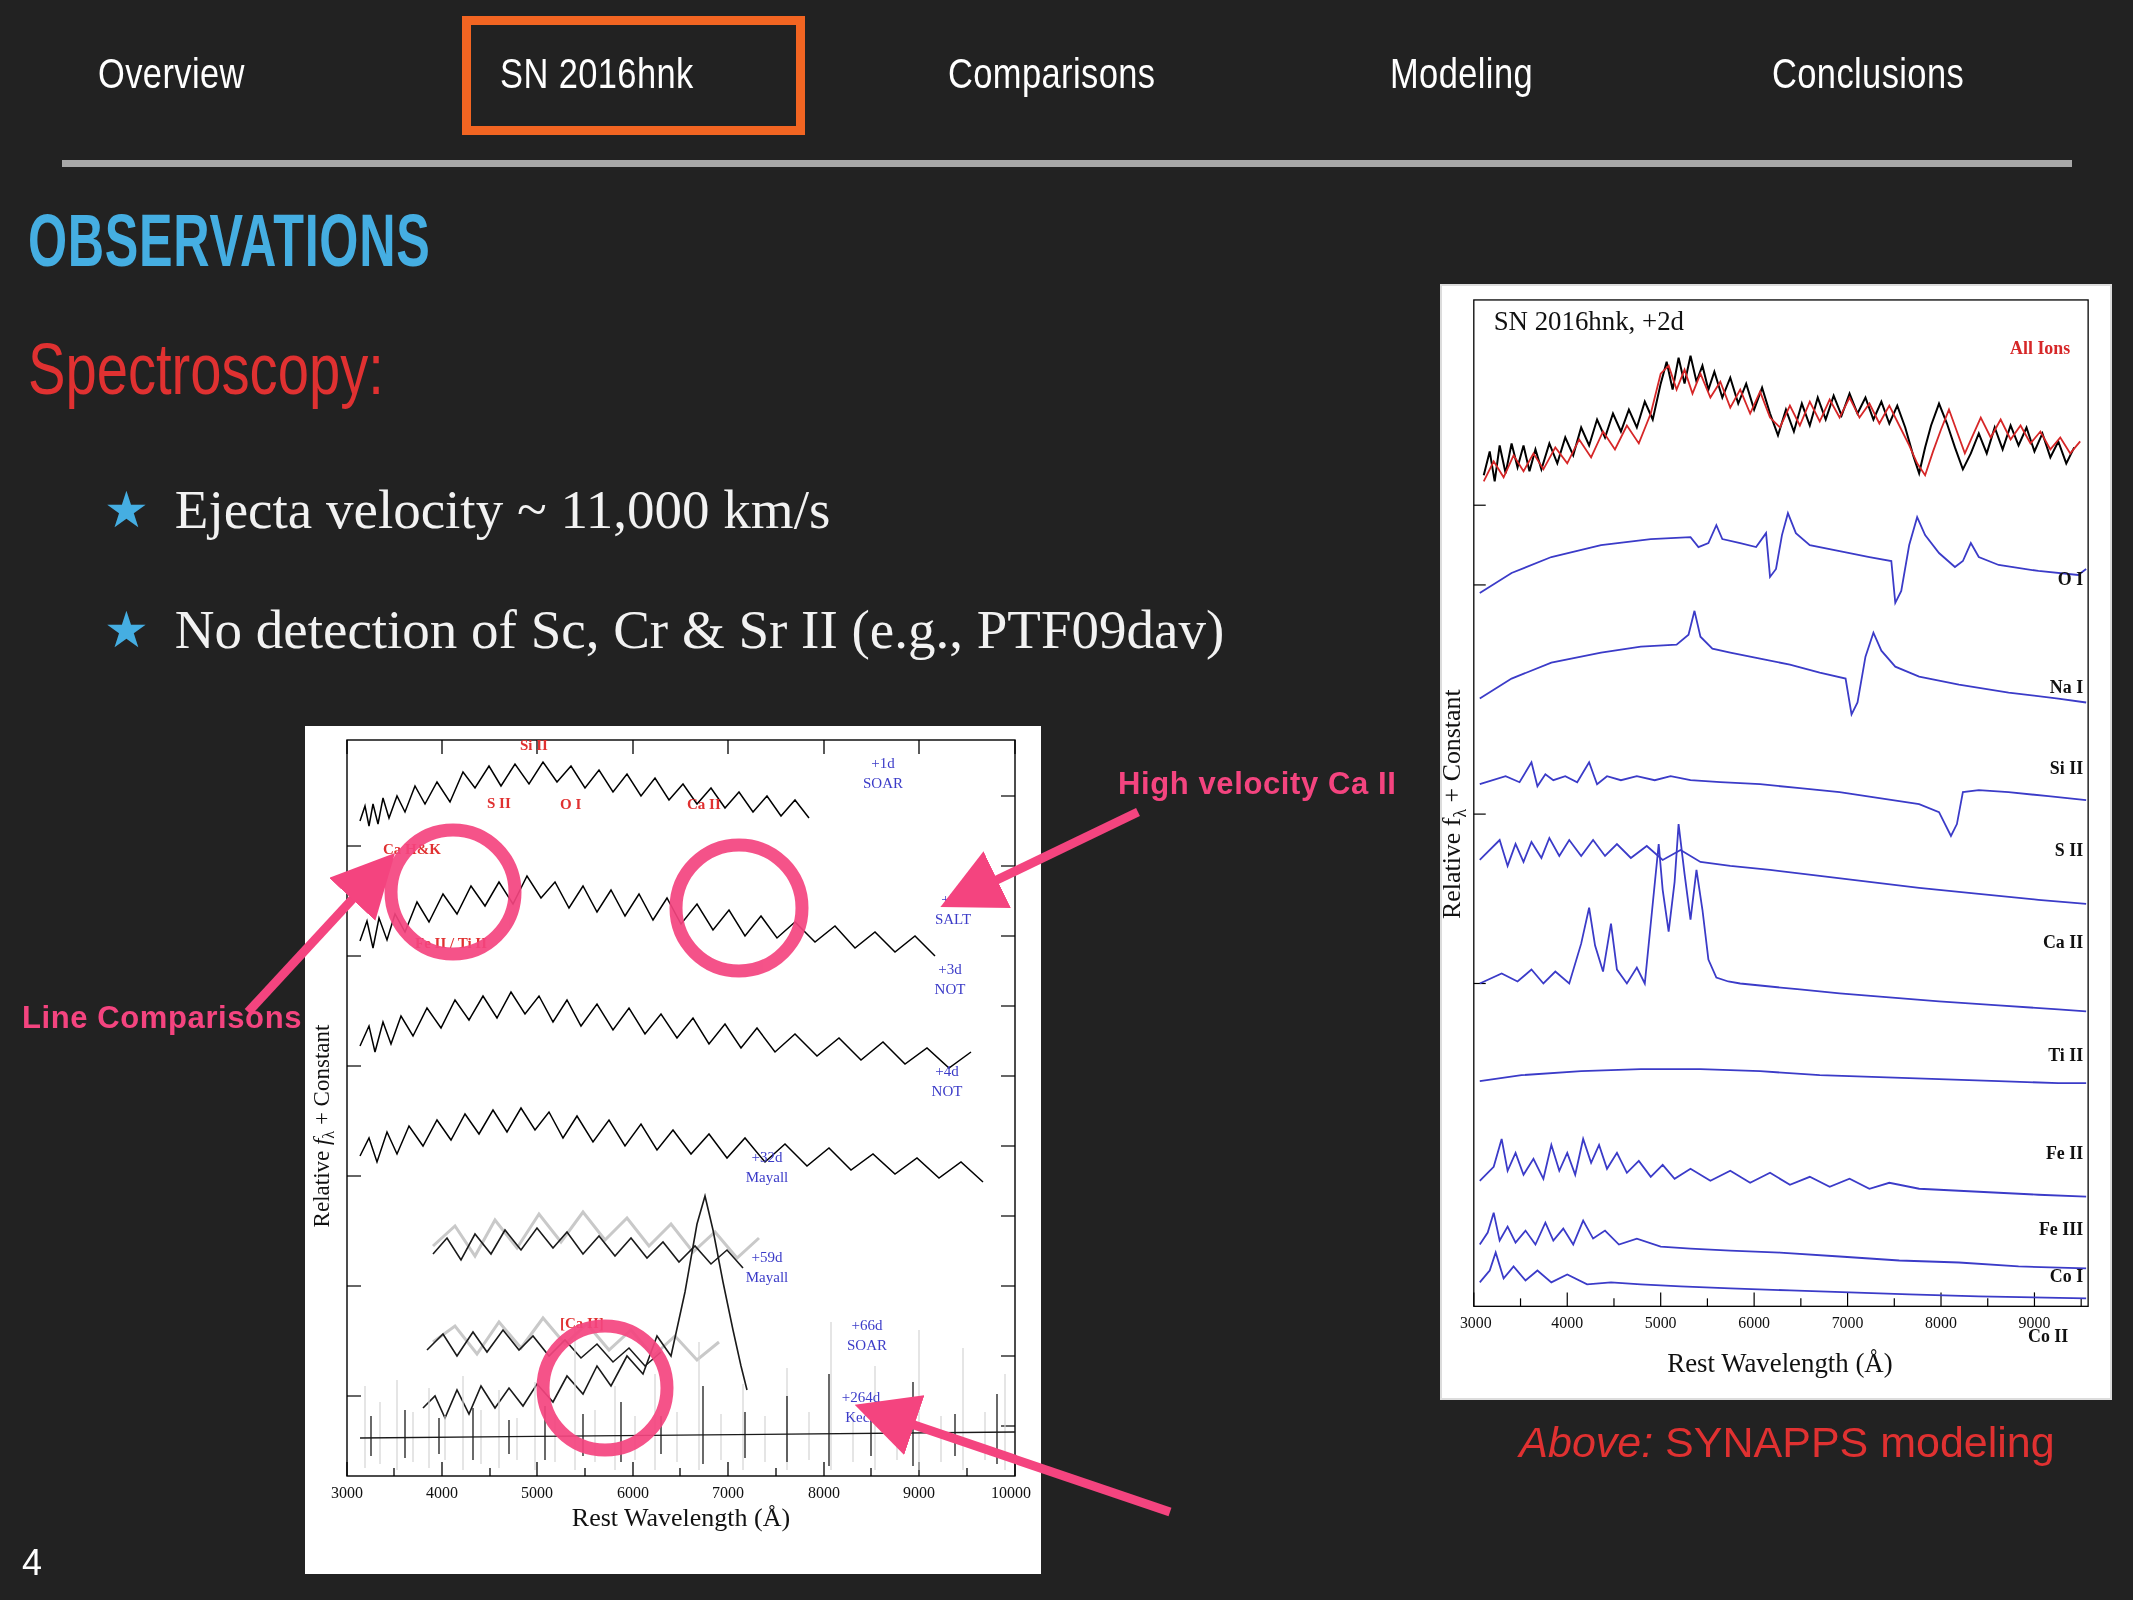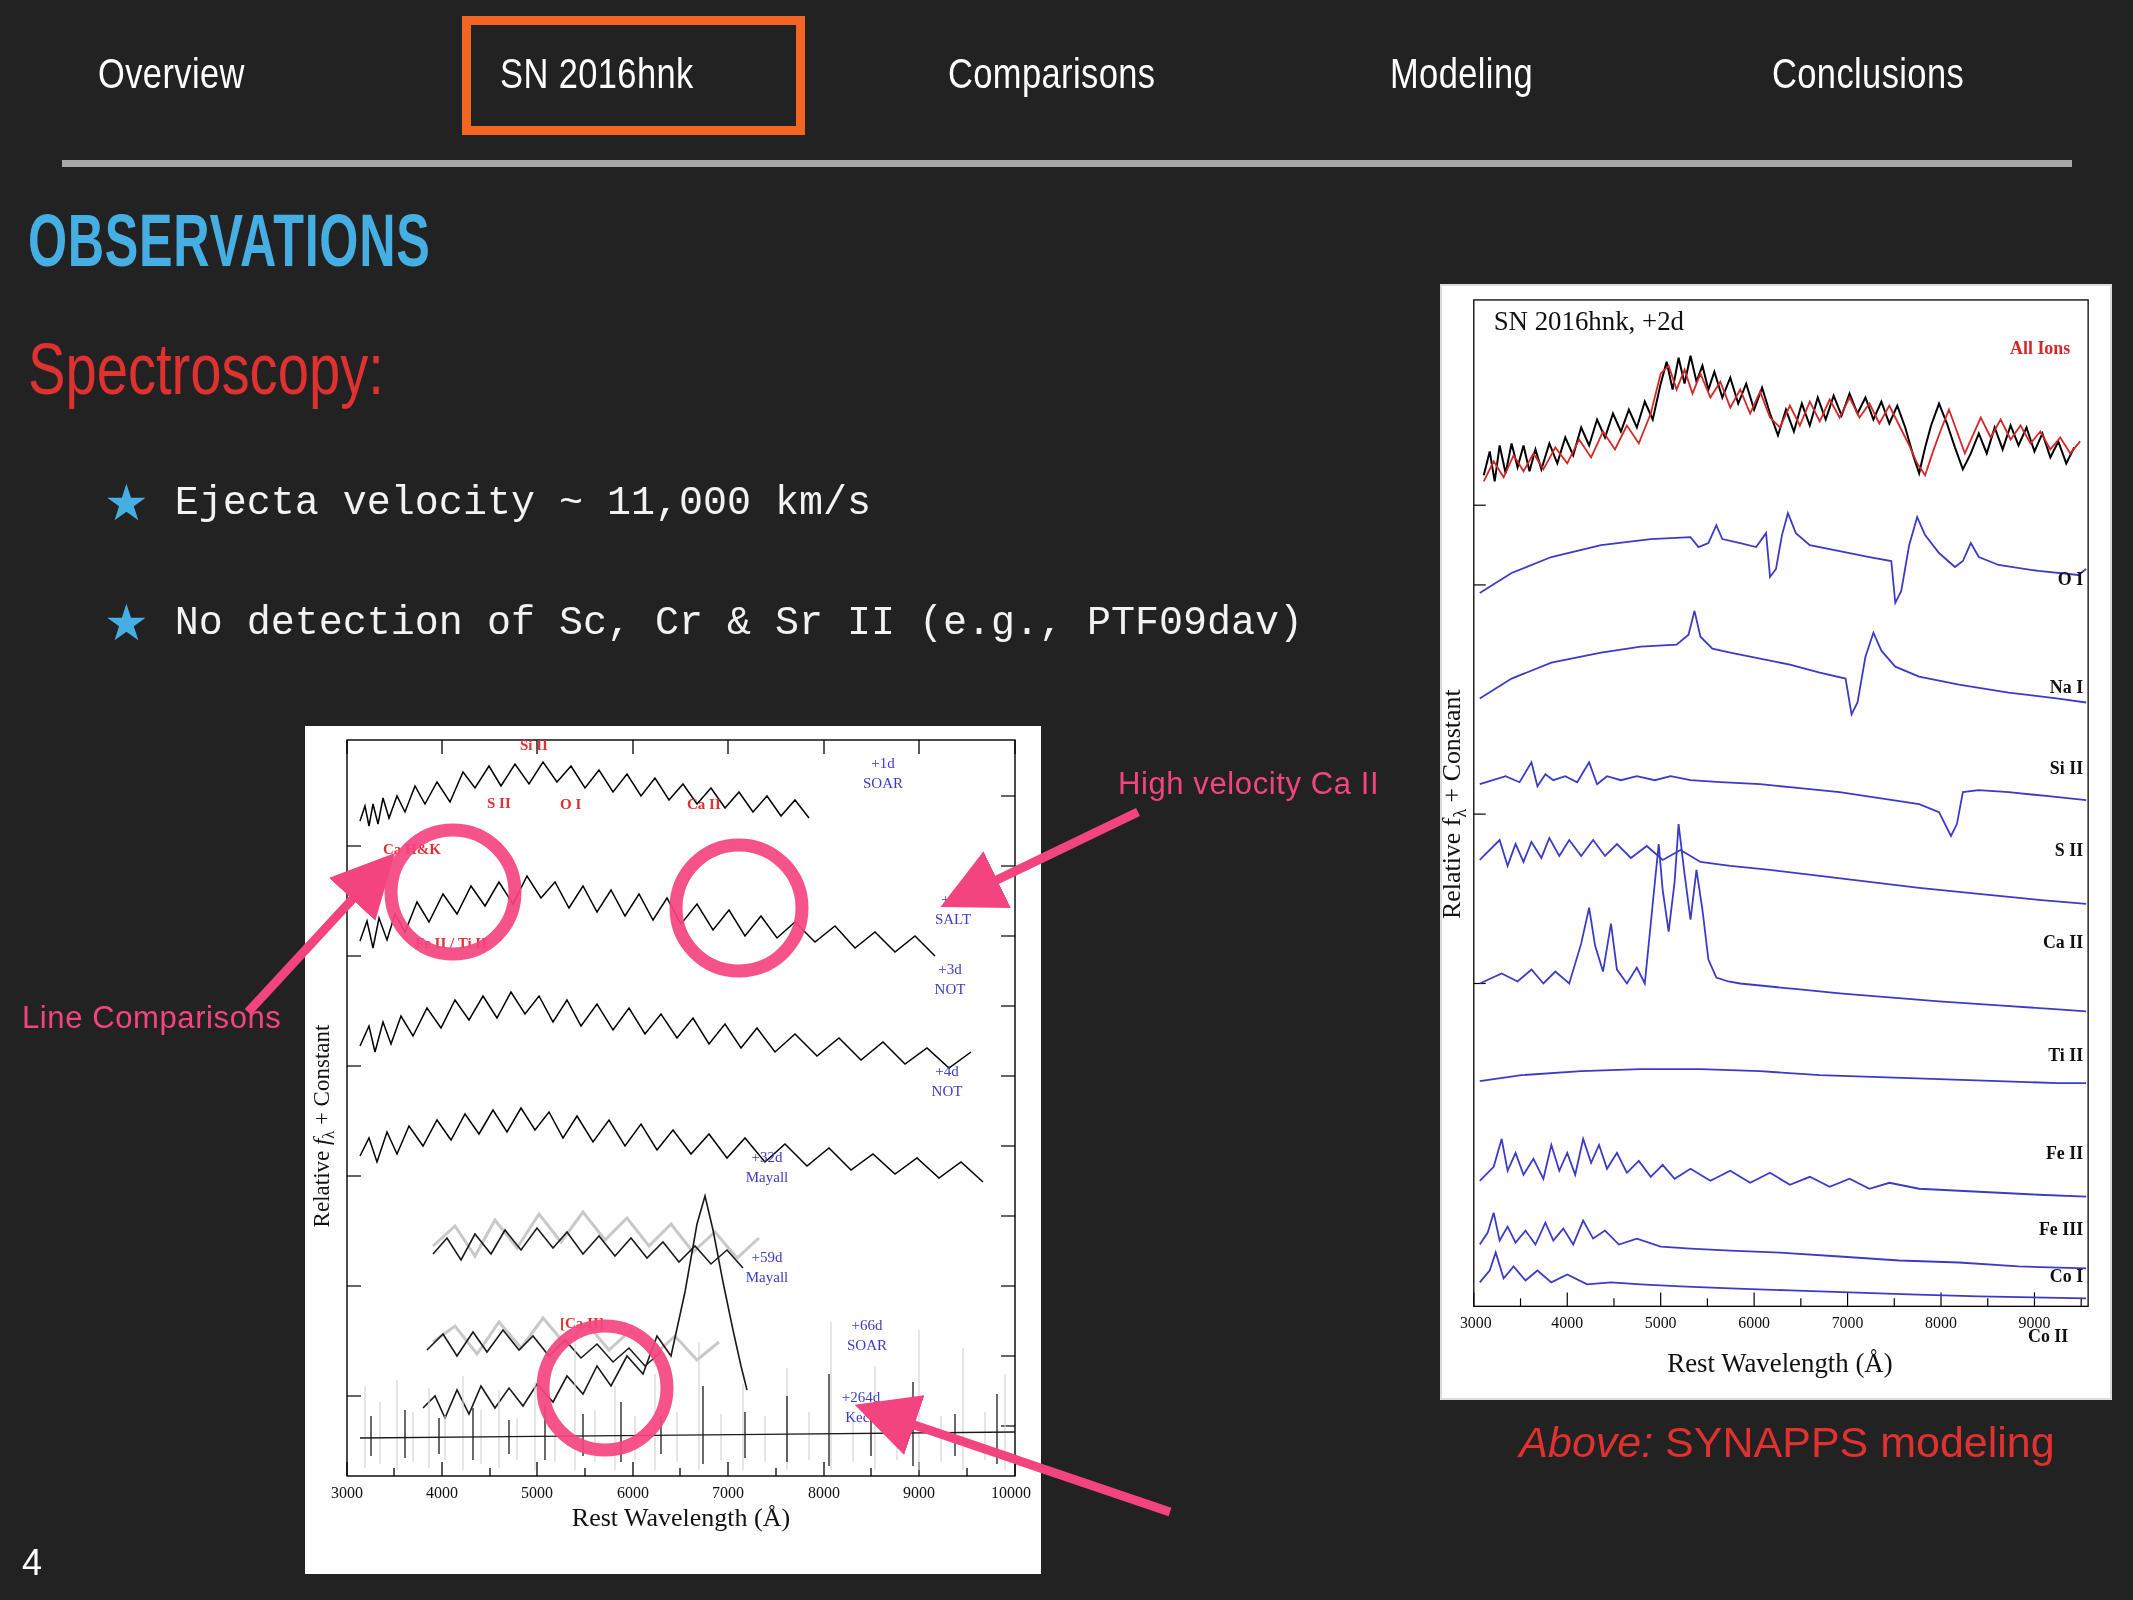--- a/index.html
+++ b/index.html
@@ -46,27 +46,27 @@
     transform: scaleX(0.78); transform-origin: left top;
     font-family: "Liberation Sans", sans-serif;
   }
 
   
   .bullet { position: absolute; left: 104px; display: flex; align-items: center; }
   #bullet-0 { top: 478px; }
   #bullet-1 { top: 598px; }
   .star { color: #45AEE2; font-size: 50px; line-height: 1; margin-right: 26px; }
   .bullet-text {
-    color: #f2f2f2; font-size: 40px;
-    font-family: Liberation Mono, monospace; white-space: nowrap;
+    color: #f2f2f2; font-size: 55px;
+    font-family: Liberation Serif, serif; white-space: nowrap;
   }
 
   
   .annot {
-    position: absolute; color: #F4447F; font-weight: 400;
+    position: absolute; color: #F4447F; font-weight: 700;
     font-size: 31px; letter-spacing: 0.6px; white-space: nowrap;
     font-family: "Liberation Sans", sans-serif;
   }
   #annot-line-blanketing { left: 22px;  top: 1000px; }
   #annot-hv-ca2          { left: 1118px; top: 766px; }
   #annot-ca2-emission    { left: 1152px; top: 1518px; }
 
   
   #caption {
     position: absolute; left: 1442px; top: 1418px; width: 690px;

